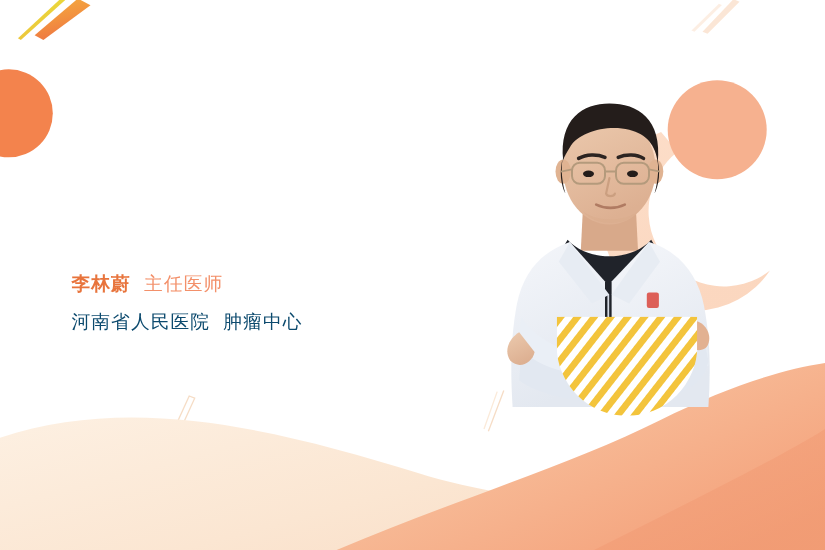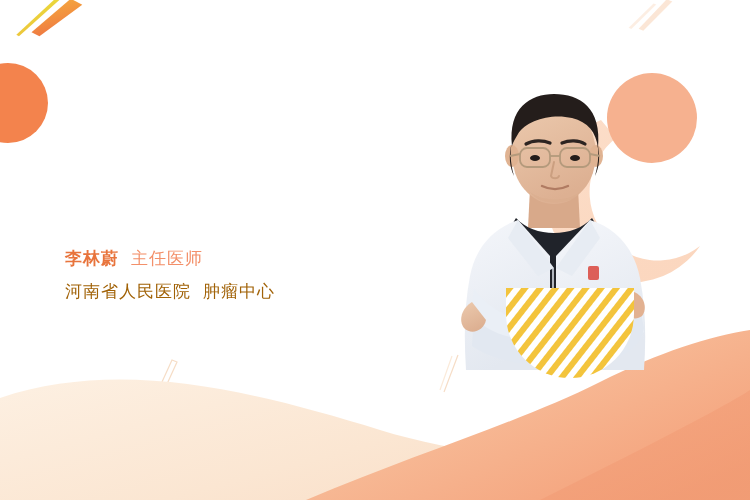--- a/index.html
+++ b/index.html
@@ -91,21 +91,21 @@
     font-size: 17px;
     font-weight: 400;
     color: #f3906a;
     letter-spacing: 1px;
     margin-left: 12px;
   }
   #doctor-hospital,
   #doctor-department {
     font-size: 17px;
     font-weight: 400;
-    color: #a16207;
+    color: #0c4a6e;
     letter-spacing: 1px;
   }
   #doctor-department { margin-left: 12px; text-align: center; }
 </style>
 </head>
 <body>
 
 <div id="card">
 
   <svg id="bg-decor" viewBox="0 0 750 500">

